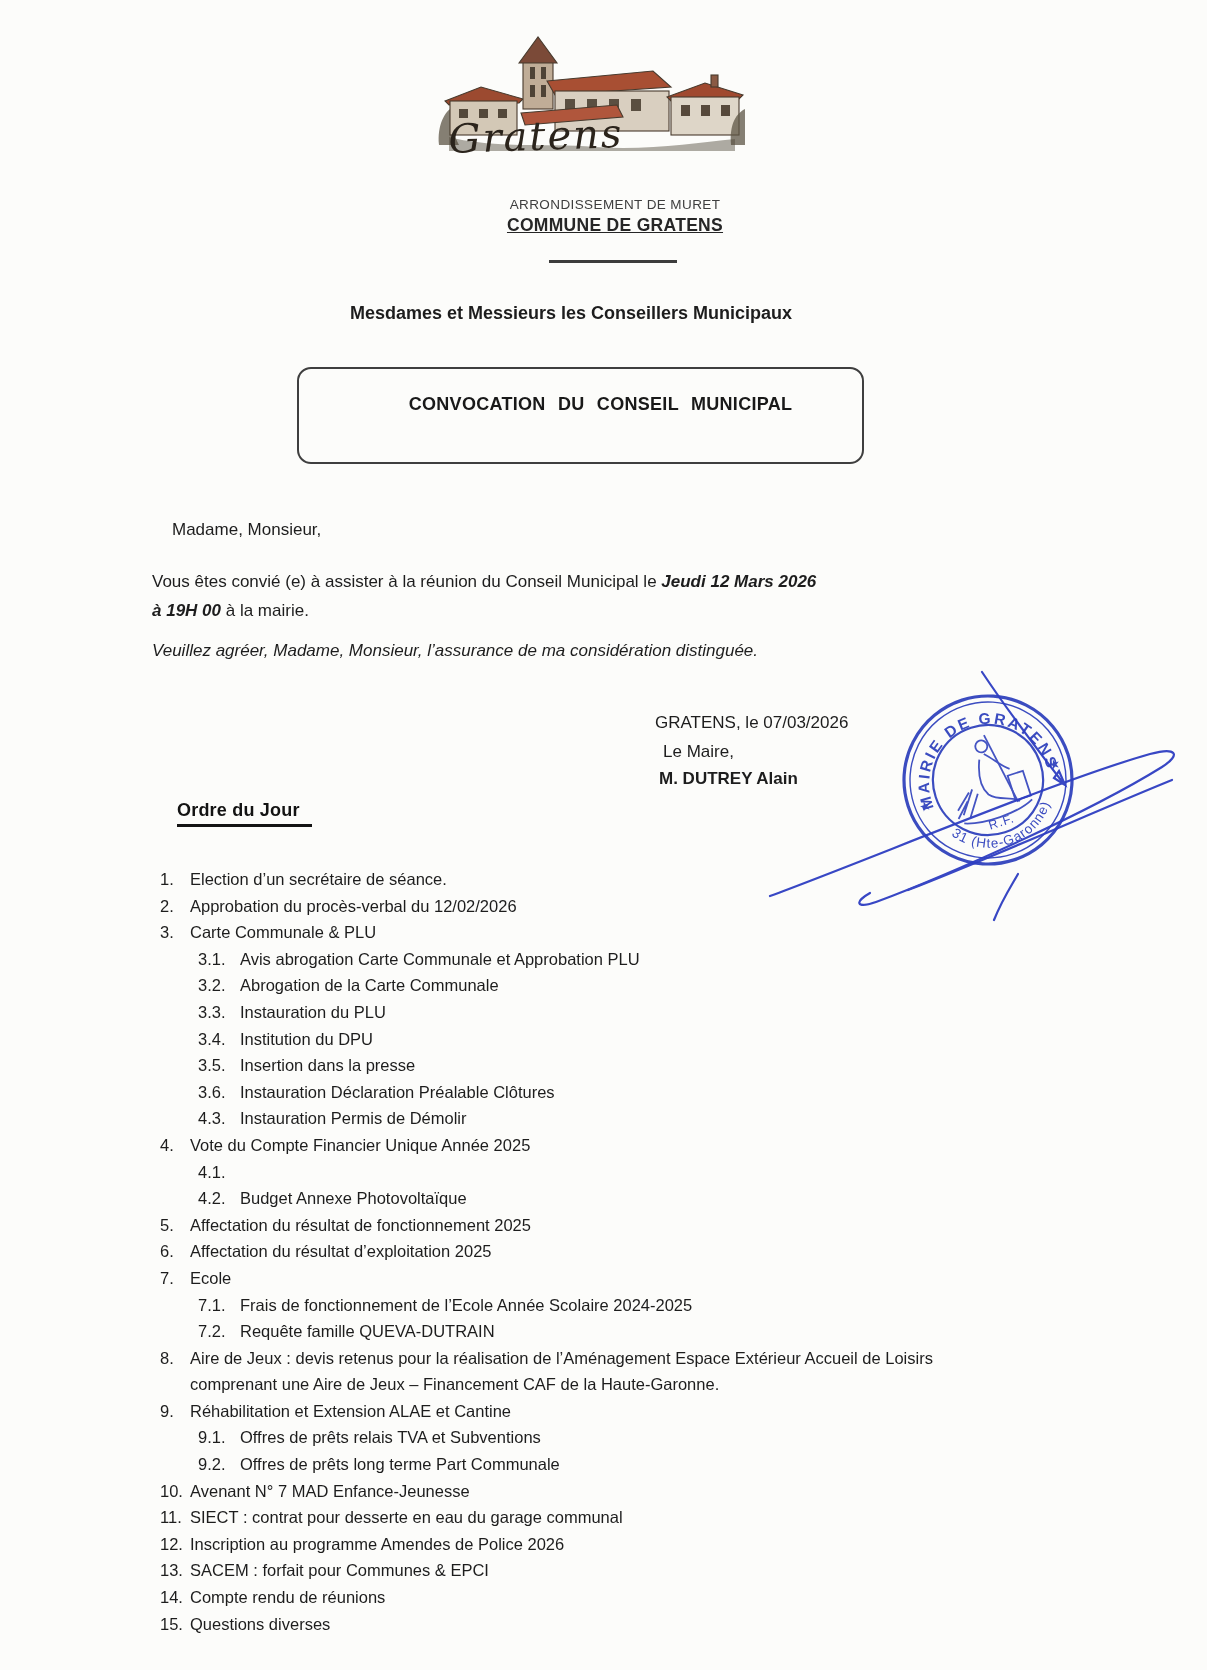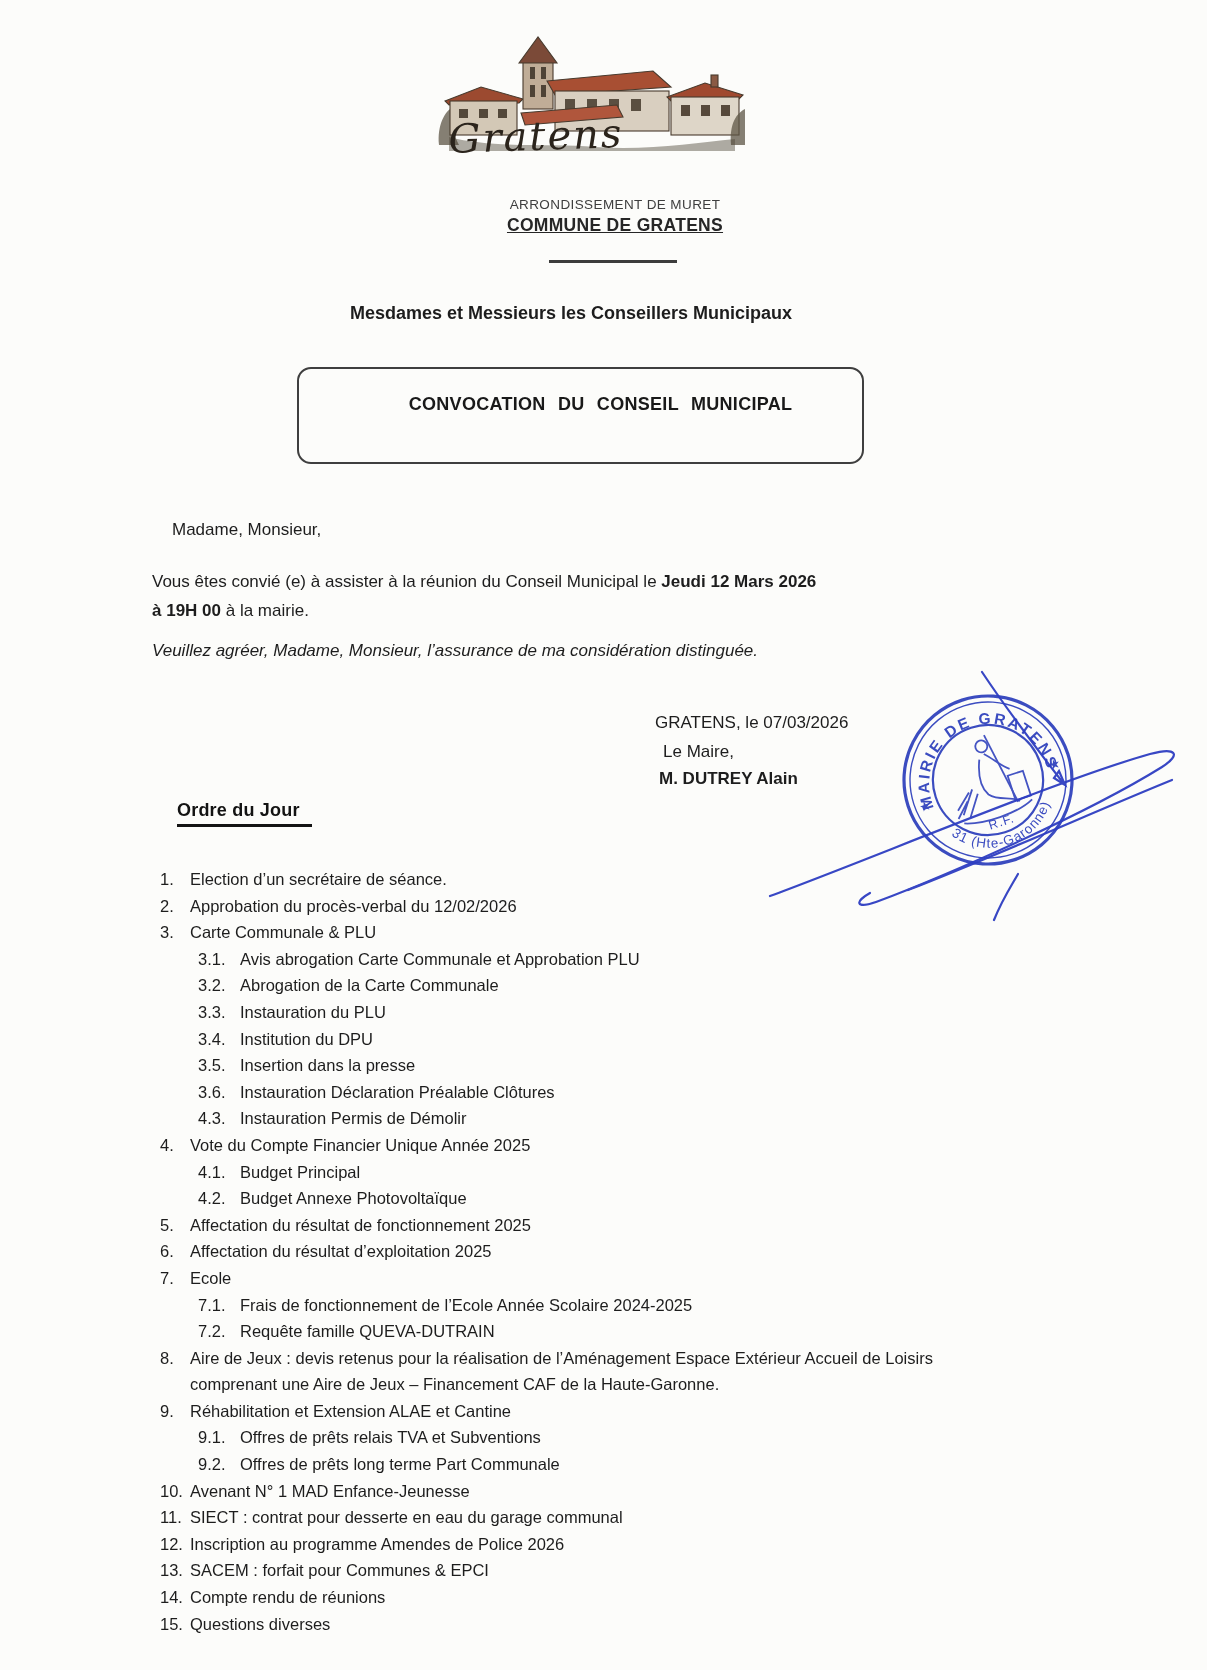--- a/index.html
+++ b/index.html
@@ -21,21 +21,21 @@
   #salutation { left:571px; transform:translateX(-50%); top:303px; font-size:18px; font-weight:bold; white-space:nowrap; }
 
   #convocation-box { left:297px; top:367px; width:563px; height:93px; border:2px solid #3f3f3f; border-radius:14px; background:transparent; }
   #convocation-title { margin-top:25px; text-align:center; font-size:18px; font-weight:bold; word-spacing:7px; letter-spacing:.3px; color:#191919;margin-left:40px; }
 
   .body-text { font-size:17px; white-space:nowrap; }
   #greeting { left:140px; top:520px;margin-left:32px; }
   #invite-line1 { left:152px; top:572px; }
   #invite-line2 { left:152px; top:601px; }
   #closing-line { left:152px; top:641px;font-style:italic; }
-  .b { font-weight:bold; }
+  .b { font-weight:bold;font-style:italic; }
 
   #place-date { left:655px; top:713px; }
   #role-line { left:663px; top:742px; }
   #signer-name { left:659px; top:769px; font-weight:bold; }
 
   #stamp-wrap { left:758px; top:650px; width:430px; height:295px; }
 
   #ordre-heading { left:177px; top:800px; font-size:18px; font-weight:bold; letter-spacing:.2px;
     border-bottom:3px solid #141414; padding:0 12px 3px 0; color:#131313; }
 
@@ -212,21 +212,20 @@
         <span class="agenda-text">Instauration Permis de Démolir</span>
       </div>
 
       <div class="agenda-row lvl1">
         <span class="agenda-num">4.</span>
         <span class="agenda-text">Vote du Compte Financier Unique Année 2025</span>
       </div>
 
       <div class="agenda-row lvl2">
         <span class="agenda-num">4.1.</span>
-        <span class="agenda-text">Budget Principal</span>
       </div>
 
       <div class="agenda-row lvl2">
         <span class="agenda-num">4.2.</span>
         <span class="agenda-text">Budget Annexe Photovoltaïque</span>
       </div>
 
       <div class="agenda-row lvl1">
         <span class="agenda-num">5.</span>
         <span class="agenda-text">Affectation du résultat de fonctionnement 2025</span>
@@ -267,21 +266,21 @@
         <span class="agenda-text">Offres de prêts relais TVA et Subventions</span>
       </div>
 
       <div class="agenda-row lvl2">
         <span class="agenda-num">9.2.</span>
         <span class="agenda-text">Offres de prêts long terme Part Communale</span>
       </div>
 
       <div class="agenda-row lvl1">
         <span class="agenda-num">10.</span>
-        <span class="agenda-text">Avenant N° 1 MAD Enfance-Jeunesse</span>
+        <span class="agenda-text">Avenant N° 7 MAD Enfance-Jeunesse</span>
       </div>
 
       <div class="agenda-row lvl1">
         <span class="agenda-num">11.</span>
         <span class="agenda-text">SIECT : contrat pour desserte en eau du garage communal</span>
       </div>
 
       <div class="agenda-row lvl1">
         <span class="agenda-num">12.</span>
         <span class="agenda-text">Inscription au programme Amendes de Police 2026</span>

